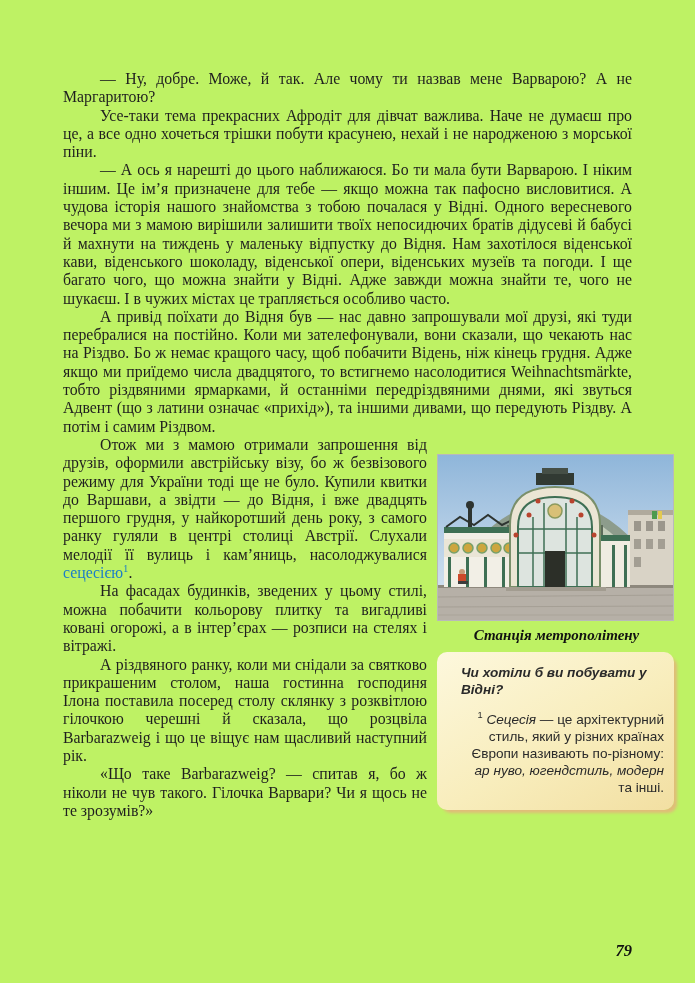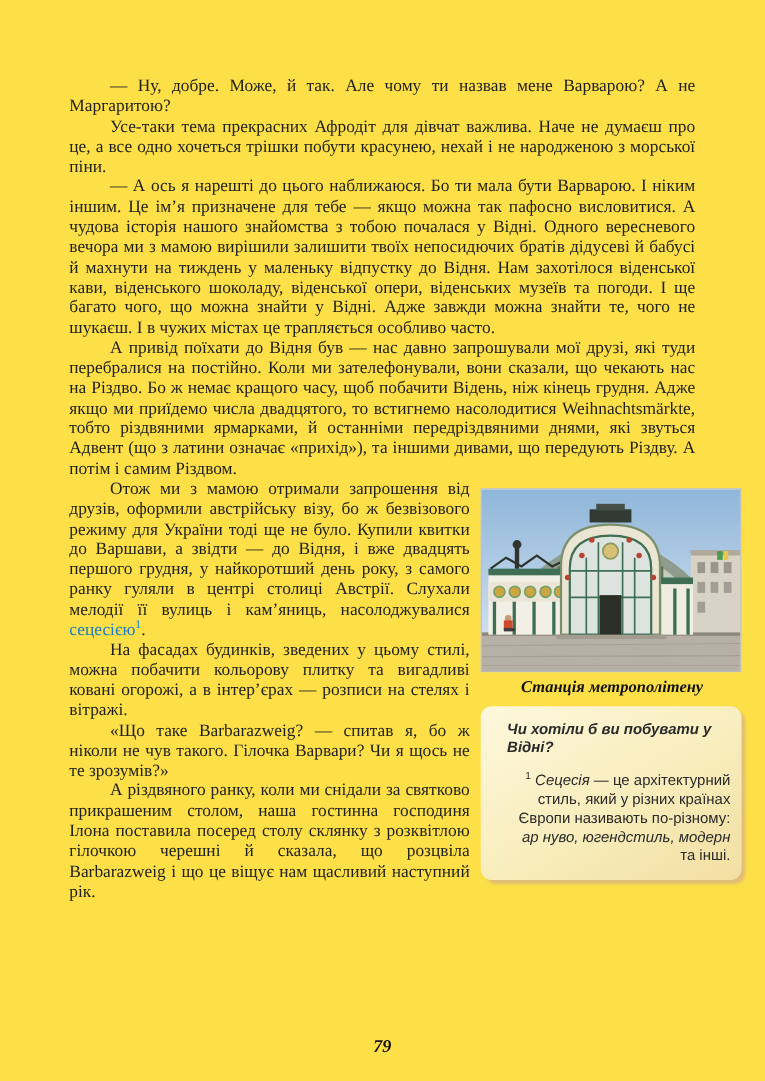--- a/index.html
+++ b/index.html
@@ -7,51 +7,51 @@
     --text-color:#1f1f1f;
     --box-bg-1:#fdf8dd;
     --box-bg-2:#f8edbc;
     --box-bg-3:#f2dfa2;
     --box-shadow-color:#e0bc79;
   }
   *{margin:0;padding:0;box-sizing:border-box;}
   html,body{background:#ffffff;}
   body{width:695px;height:983px;position:relative;overflow:hidden;
        font-family:"Liberation Serif", serif;color:var(--text-color);}
-  .page{position:absolute;inset:0;background:#fde047;}
+  .page{position:absolute;inset:0;background:#bef264;}
 
   .text-column{position:absolute;left:63px;top:70px;width:569px;
     font-size:15.8px;line-height:18.3px;text-align:justify;}
   .text-column p{text-indent:37px;}
 
   .seg-i{}
   .seg-link{color:var(--link-blue);}
   .seg-sup{vertical-align:super;font-size:0.68em;line-height:0;}
 
-  .fig-float{float:right;width:239px;margin-right:-44px;margin-left:10px;margin-top:8px;}
+  .fig-float{float:right;width:239px;margin-right:-44px;margin-left:10px;margin-top:18px;}
 
   .photo-frame{width:237px;height:167px;border:1px solid #b9b9b9;background:#dfe6ee;}
   .photo-frame svg{display:block;}
 
   .fig-caption{margin-top:5px;text-align:center;font-style:italic;font-weight:bold;
     font-size:15px;line-height:19px;color:#111;}
   .fig-caption span{display:block;text-indent:0;}
 
   .question-box{margin-top:7px;width:237px;border-radius:10px;
     background:linear-gradient(150deg,var(--box-bg-1) 0%,var(--box-bg-2) 55%,var(--box-bg-3) 100%);
     box-shadow:4px 4px 3px -1px var(--box-shadow-color);
     padding:12px 10px 14px 24px;
     font-family:"Liberation Sans", sans-serif;color:#2a2a2a;}
   .question-box .question{font-style:italic;font-weight:bold;font-size:13.6px;
     line-height:17px;text-indent:0;text-align:left;margin-bottom:7px;}
   .question-box .footnote{font-size:13.6px;line-height:17px;text-align:right;text-indent:-7px;
     padding-left:7px;margin-top:13px;margin-bottom:0;}
   .question-box .footnote .seg-i{font-style:italic;}
 
-  .page-number{position:absolute;left:63px;top:941px;width:569px;text-align:center;
+  .page-number{position:absolute;left:63px;top:941px;width:569px;text-align:right;
     font-weight:bold;font-style:italic;font-size:16.5px;color:#111;}
 </style>
 </head>
 <body>
 
 <div class="page">
 
   <div class="text-column">
 
     <p><span>— Ну, добре. Може, й так. Але чому ти назвав мене Варварою? А не Маргаритою?</span></p>
@@ -158,20 +158,20 @@
 
       <div class="question-box">
         <p class="question">Чи хотіли б ви побувати у Відні?</p>
         <p class="footnote"><span class="seg-sup">1</span><span> </span><span class="seg-i">Сецесія</span><span> — це архітектурний стиль, який у різних країнах Європи називають по-різному: </span><span class="seg-i">ар нуво, югендстиль, модерн</span><span> та інші.</span></p>
       </div>
 
     </aside>
 
     <p><span>Отож ми з мамою отримали запрошення від друзів, оформили австрійську візу, бо ж безвізового режиму для України тоді ще не було. Купили квитки до Варшави, а звідти — до Відня, і вже двадцять першого грудня, у найкоротший день року, з самого ранку гуляли в центрі столиці Австрії. Слухали мелодії її вулиць і кам’яниць, </span><span class="seg-i">насолоджувалися</span><span> </span><span class="seg-link">сецесією</span><span class="seg-sup seg-link">1</span><span>.</span></p>
     <p><span>На фасадах будинків, зведених у цьому стилі, можна побачити кольорову плитку та вигадливі ковані огорожі, а в інтер’єрах — розписи на стелях і вітражі.</span></p>
+    <p><span>А різдвяного ранку, коли ми снідали за святково прикрашеним столом, наша гостинна господиня Ілона поставила посеред столу склянку з розквітлою гілочкою черешні й сказала, що розцвіла </span><span class="seg-i">Barbarazweig</span><span> і що це віщує нам щасливий наступний рік.</span></p>
     <p><span>«Що таке </span><span class="seg-i">Barbarazweig?</span><span> — спитав я, бо ж ніколи не чув такого. Гілочка Варвари? Чи я щось не те зрозумів?»</span></p>
-    <p><span>А різдвяного ранку, коли ми снідали за святково прикрашеним столом, наша гостинна господиня Ілона поставила посеред столу склянку з розквітлою гілочкою черешні й сказала, що розцвіла </span><span class="seg-i">Barbarazweig</span><span> і що це віщує нам щасливий наступний рік.</span></p>
 
   </div>
 
   <div class="page-number">79</div>
 
 </div>
 
 </body></html>

